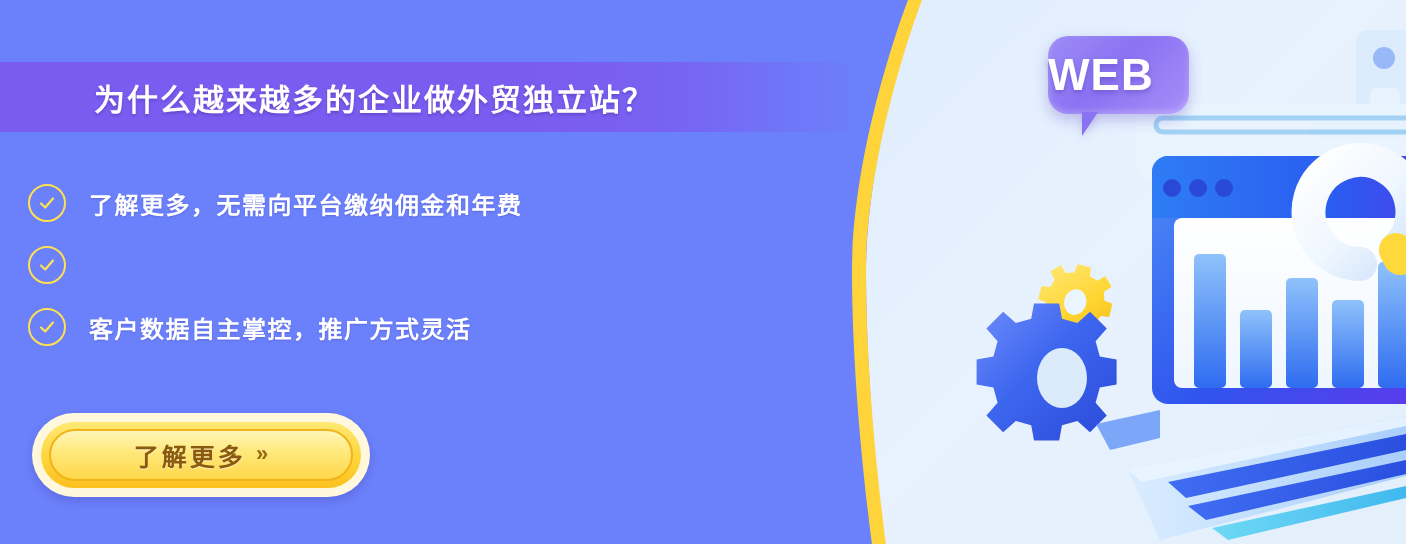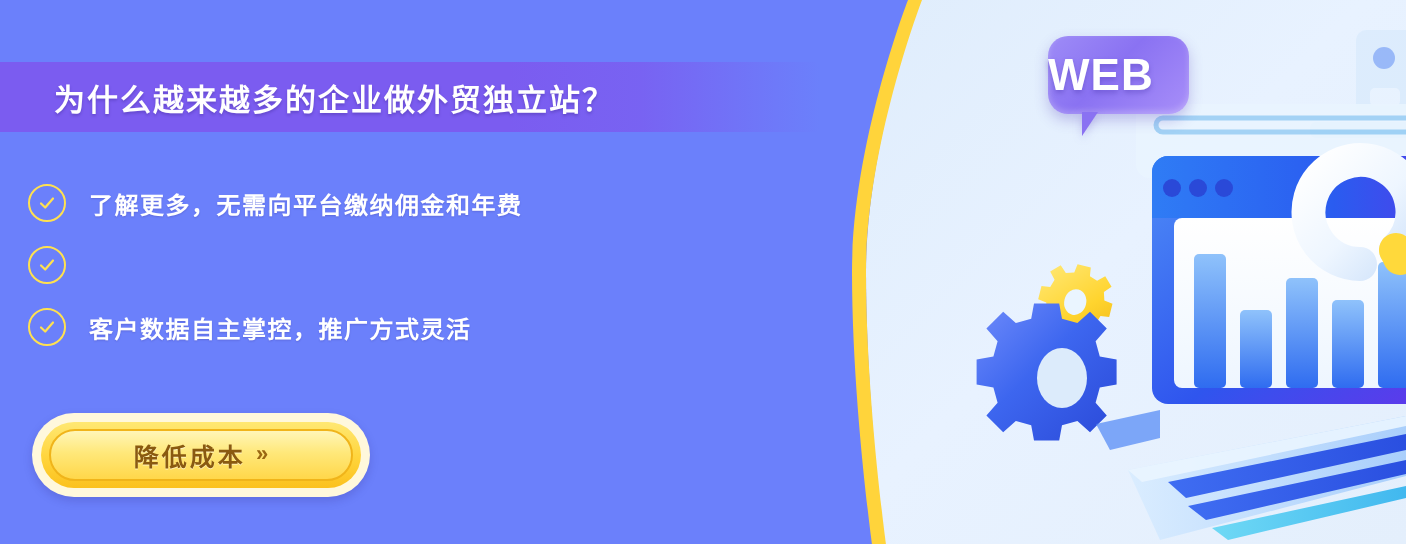--- a/index.html
+++ b/index.html
@@ -24,21 +24,21 @@
     position:absolute;top:0;left:0;width:1406px;height:544px;
     background:#ffd43b;
     clip-path:path("M 922 0 C 922 0 866 146 866 272 C 866 400 886 544 886 544 L 872 544 C 872 544 852 400 852 272 C 852 144 908 0 908 0 Z");
   }
 
   
   .title-band{
     position:absolute;left:0;top:62px;height:70px;width:820px;
     background:linear-gradient(90deg,#7b5cf0 0%,#7b5cf0 62%,rgba(123,92,240,0.82) 78%,rgba(123,92,240,0.28) 92%,rgba(123,92,240,0) 100%);
     border-radius:0 6px 6px 0;
-    display:flex;align-items:center;
+    display:flex;align-items:center;padding-left:40px;
   }
   .title-text{
     color:#ffffff;font-size:31px;font-weight:bold;letter-spacing:2px;
     margin-left:54px;white-space:nowrap;
     text-shadow:0 2px 3px rgba(40,20,110,0.28);
   }
 
   .bullets{position:absolute;left:28px;top:172px;}
   .bullet{display:flex;align-items:center;height:62px;}
   .check{
@@ -268,19 +268,19 @@
         </svg>
       </span>
       <span class="bullet-text">客户数据自主掌控，推广方式灵活</span>
     </div>
 
   </div>
 
   <div class="cta-wrap">
     <div class="cta-ring">
       <div class="cta-inner">
-        <span class="cta-label">降低成本</span>
+        <span class="cta-label">了解更多</span>
         <span class="cta-chevron">»</span>
       </div>
     </div>
   </div>
 
 </div>
 
 </body></html>

